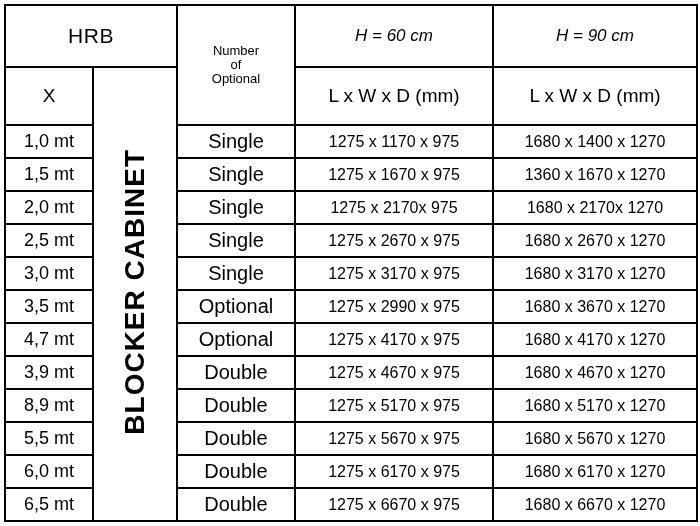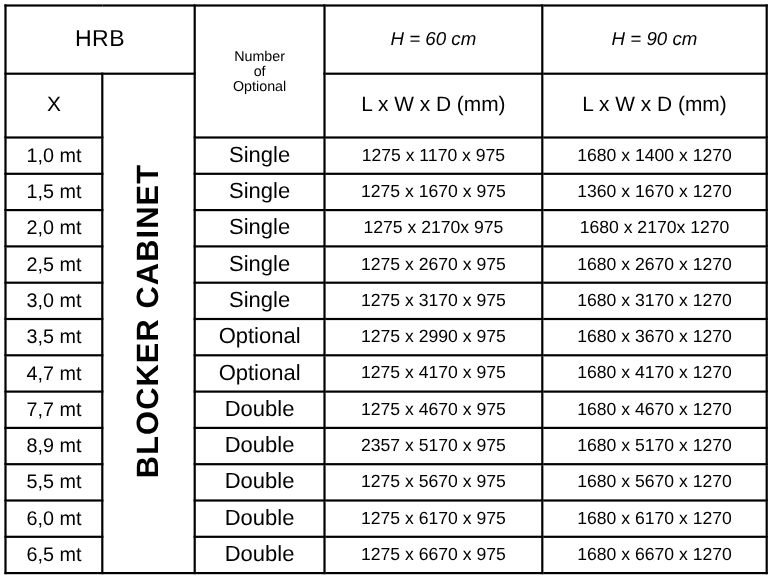--- a/index.html
+++ b/index.html
@@ -161,29 +161,29 @@
         <td class="cell-dim">1275 x 2990 x 975</td>
         <td class="cell-dim">1680 x 3670 x 1270</td>
       </tr>
       <tr class="row-body">
         <td class="cell-x">4,7 mt</td>
         <td class="cell-pist">Optional</td>
         <td class="cell-dim">1275 x 4170 x 975</td>
         <td class="cell-dim">1680 x 4170 x 1270</td>
       </tr>
       <tr class="row-body">
-        <td class="cell-x">7,7 mt</td>
+        <td class="cell-x">3,9 mt</td>
         <td class="cell-pist">Double</td>
         <td class="cell-dim">1275 x 4670 x 975</td>
         <td class="cell-dim">1680 x 4670 x 1270</td>
       </tr>
       <tr class="row-body">
         <td class="cell-x">8,9 mt</td>
         <td class="cell-pist">Double</td>
-        <td class="cell-dim">2357 x 5170 x 975</td>
+        <td class="cell-dim">1275 x 5170 x 975</td>
         <td class="cell-dim">1680 x 5170 x 1270</td>
       </tr>
       <tr class="row-body">
         <td class="cell-x">5,5 mt</td>
         <td class="cell-pist">Double</td>
         <td class="cell-dim">1275 x 5670 x 975</td>
         <td class="cell-dim">1680 x 5670 x 1270</td>
       </tr>
       <tr class="row-body">
         <td class="cell-x">6,0 mt</td>

